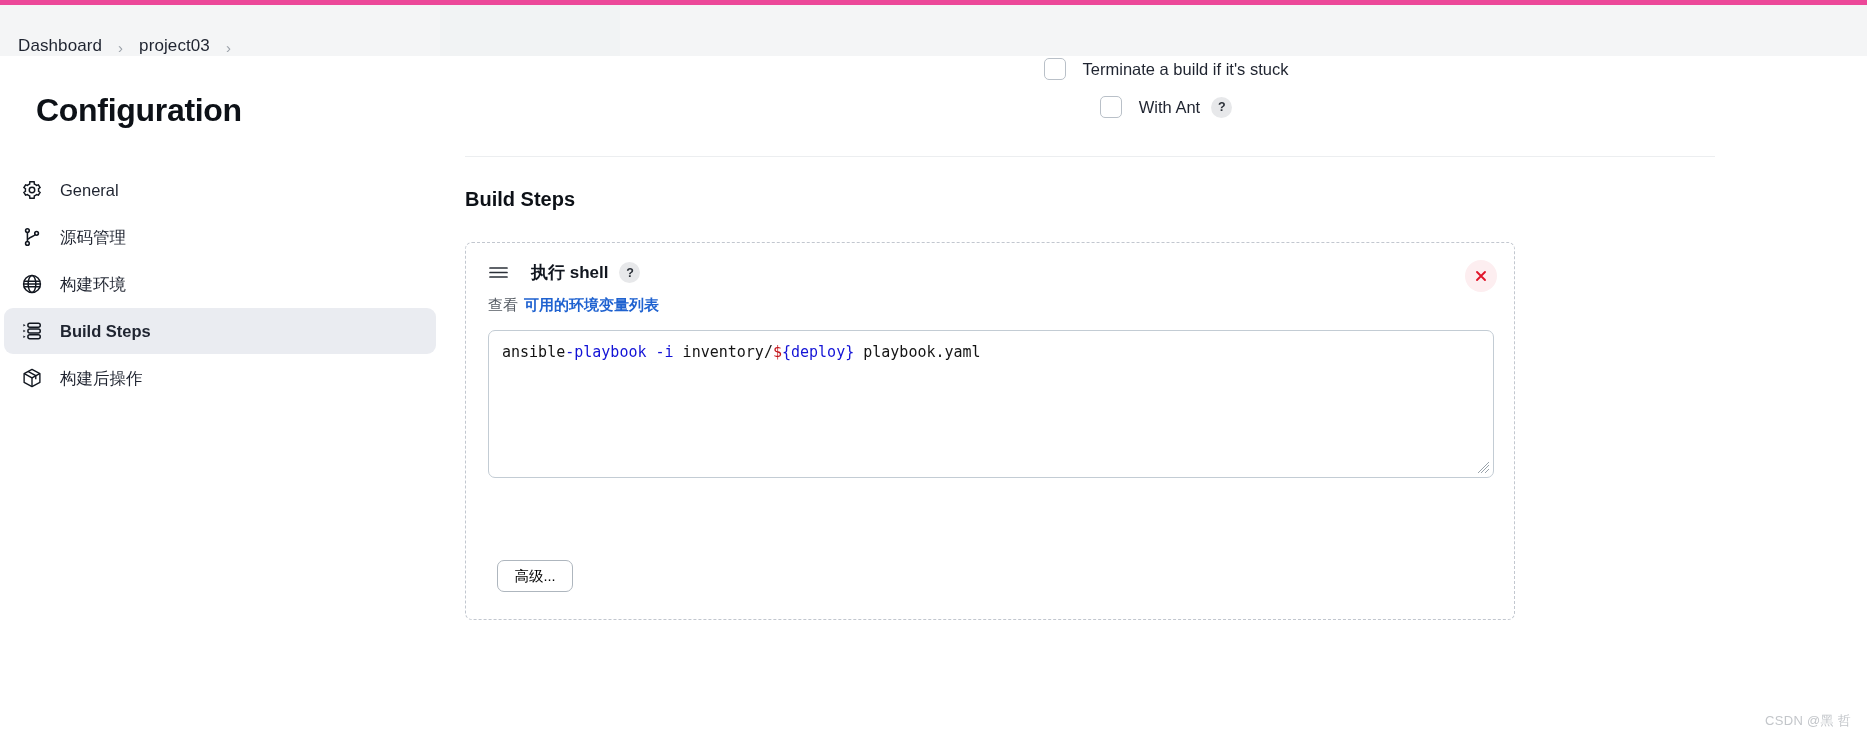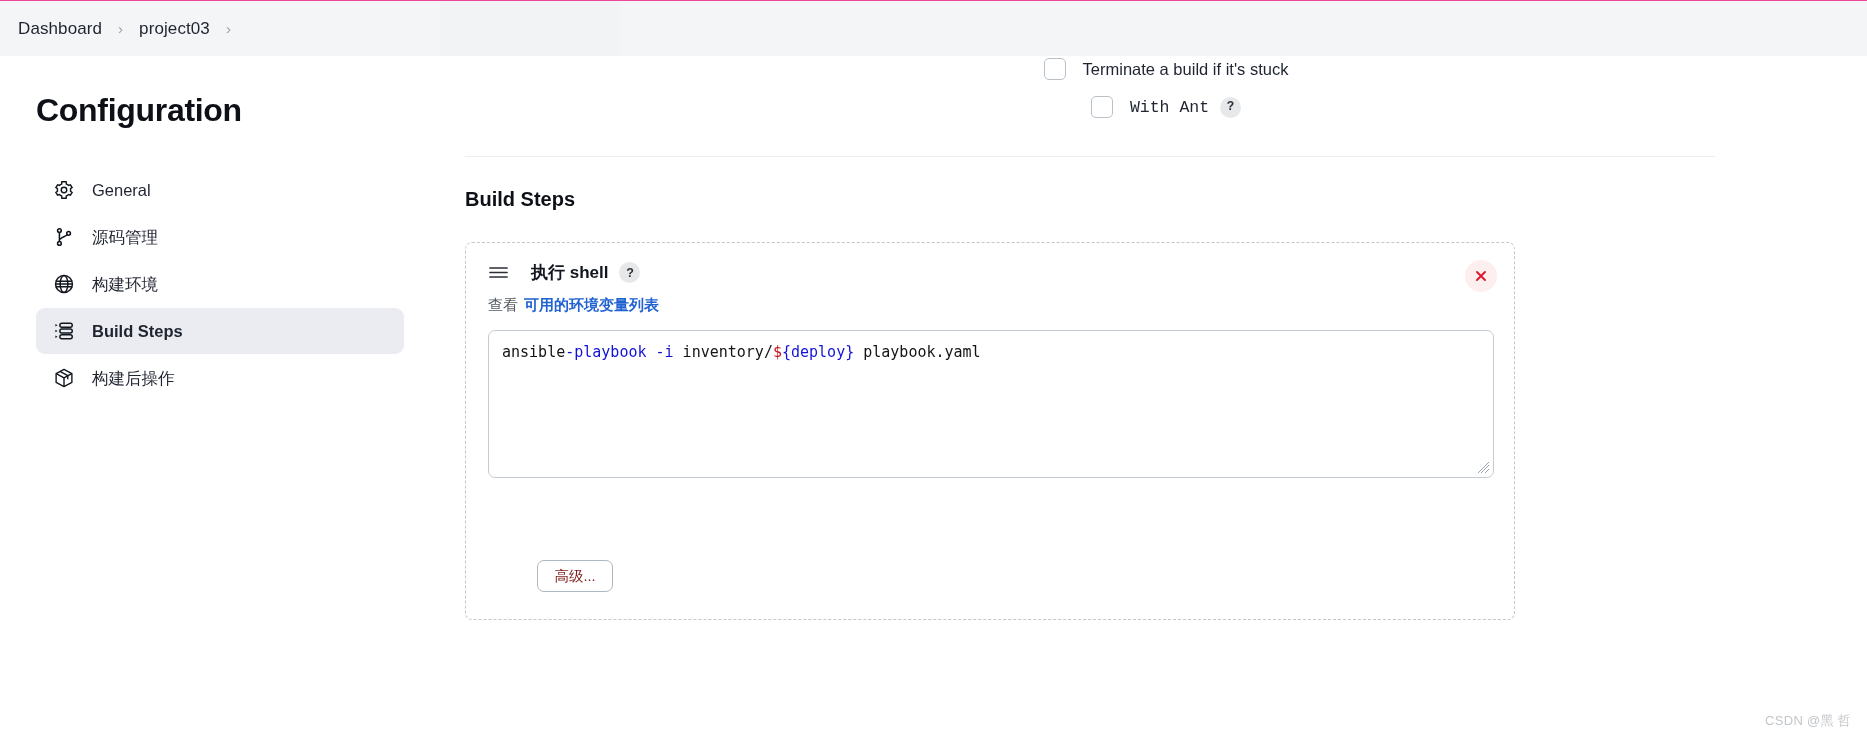--- a/index.html
+++ b/index.html
@@ -11,23 +11,23 @@
     font-family: "Liberation Sans", "DejaVu Sans", sans-serif;
     color: #1f2430;
   }
 
   
   .breadcrumb-bar {
     position: absolute;
     top: 0; left: 0;
     width: 1867px; height: 56px;
     background: #f4f5f6;
-    border-top: 1px solid #ec4899;
-    display: flex;
-    align-items: center;
+    border-top: 5px solid #ec4899;
+    display: flex;
+    align-items: flex-end;
     padding-left: 18px;
   }
   .breadcrumb-bar::after{
     content:"";
     position:absolute;
     left:440px; top:0;
     width:180px; height:56px;
     background:#eef0f2;
     opacity:.55;
     pointer-events:none;
@@ -57,21 +57,21 @@
   }
   .sidebar-title {
     font-size: 32px;
     font-weight: bold;
     letter-spacing: -.3px;
     color: #0d1117;
     margin: 20px 0 0 36px;
   }
   .nav {
     margin-top: 38px;
-    padding: 0 36px;
+    padding: 0 4px;
   }
   .nav-item {
     display: flex;
     align-items: center;
     height: 46px;
     padding: 0 16px;
     border-radius: 9px;
     margin-bottom: 1px;
     color: #1f2430;
     cursor: pointer;
@@ -99,21 +99,21 @@
     background: #ffffff;
     padding: 0;
   }
   .check-row {
     display: flex;
     align-items: center;
     margin-left: 25px;
     justify-content: center;
   }
   .check-row.r1 { margin-top: 2px; }
-  .check-row.r2 { margin-top: 16px; font-family: Liberation Mono, monospace; }
+  .check-row.r2 { margin-top: 16px; }
   .checkbox {
     width: 22px; height: 22px;
     border: 1.6px solid #b9c0c8;
     border-radius: 5px;
     background: #fff;
     flex: 0 0 22px;
     cursor: pointer;
   }
   .check-label {
     font-size: 16.5px;
@@ -226,26 +226,25 @@
     cursor: nwse-resize;
   }
   .adv-btn {
     position: absolute;
     left: 31px; bottom: 27px;
     width: 76px; height: 32px;
     border: 1.3px solid #aeb6be;
     border-radius: 7px;
     background: #fff;
     font-size: 14.5px;
-    color: #7f1d1d;
-    display: flex;
-    align-items: center;
-    justify-content: center;
-    cursor: pointer;
-    margin-left: 40px;
+    color: #000000;
+    display: flex;
+    align-items: center;
+    justify-content: center;
+    cursor: pointer;
   }
 
   .watermark {
     position: absolute;
     right: 16px; bottom: 9px;
     font-size: 13px;
     color: #c3c6ca;
     letter-spacing: .3px;
   }
 </style>

